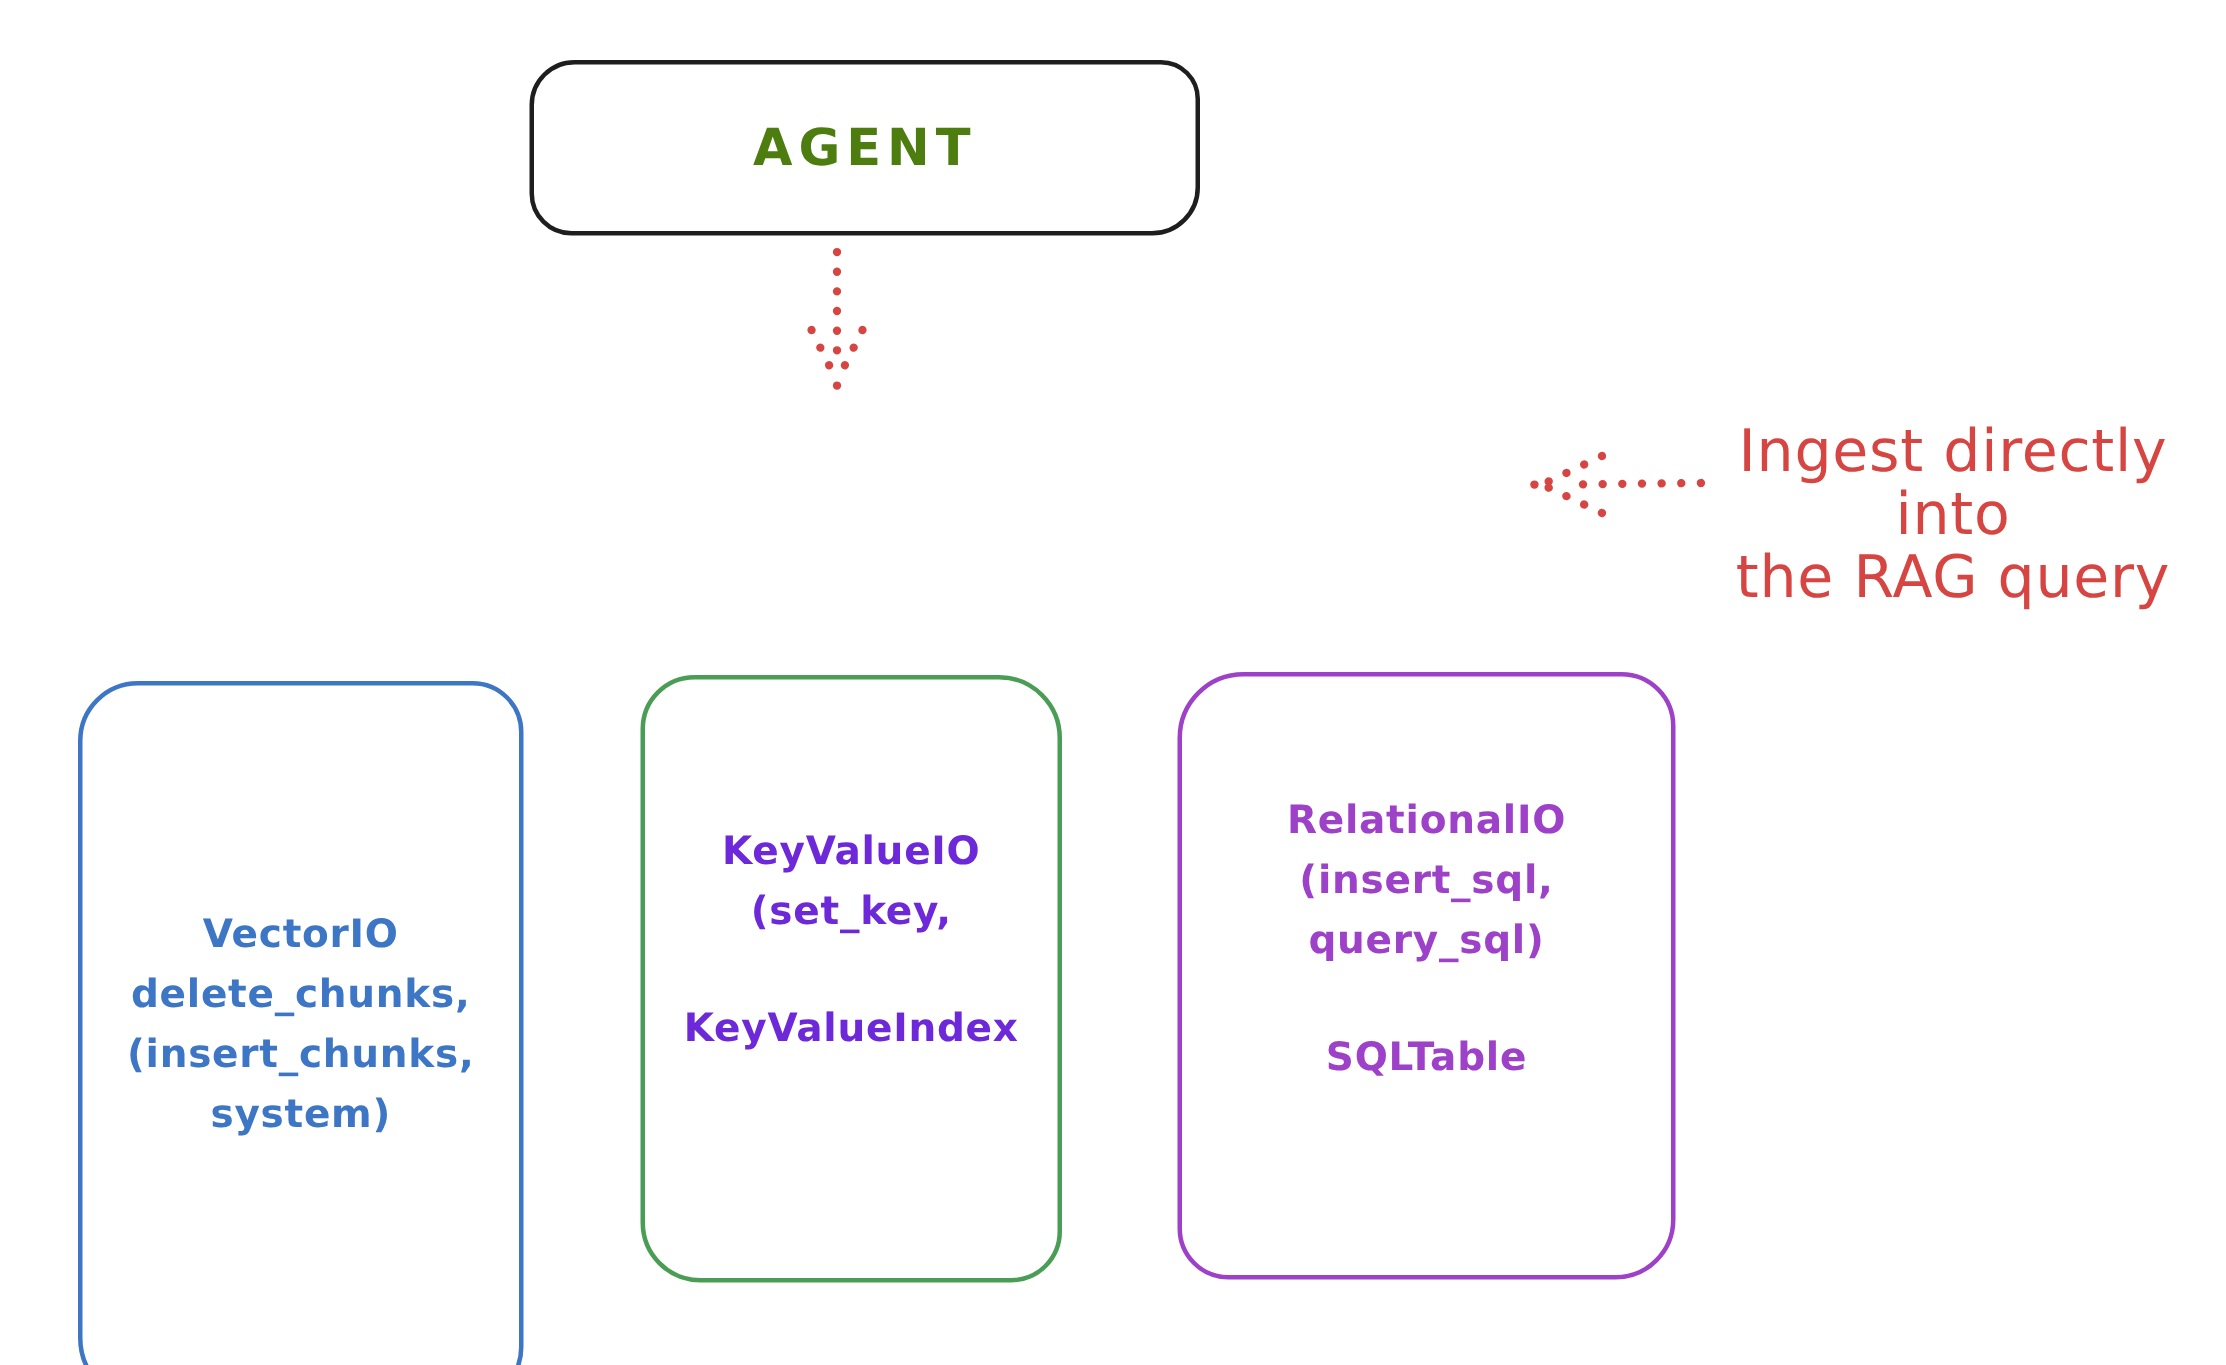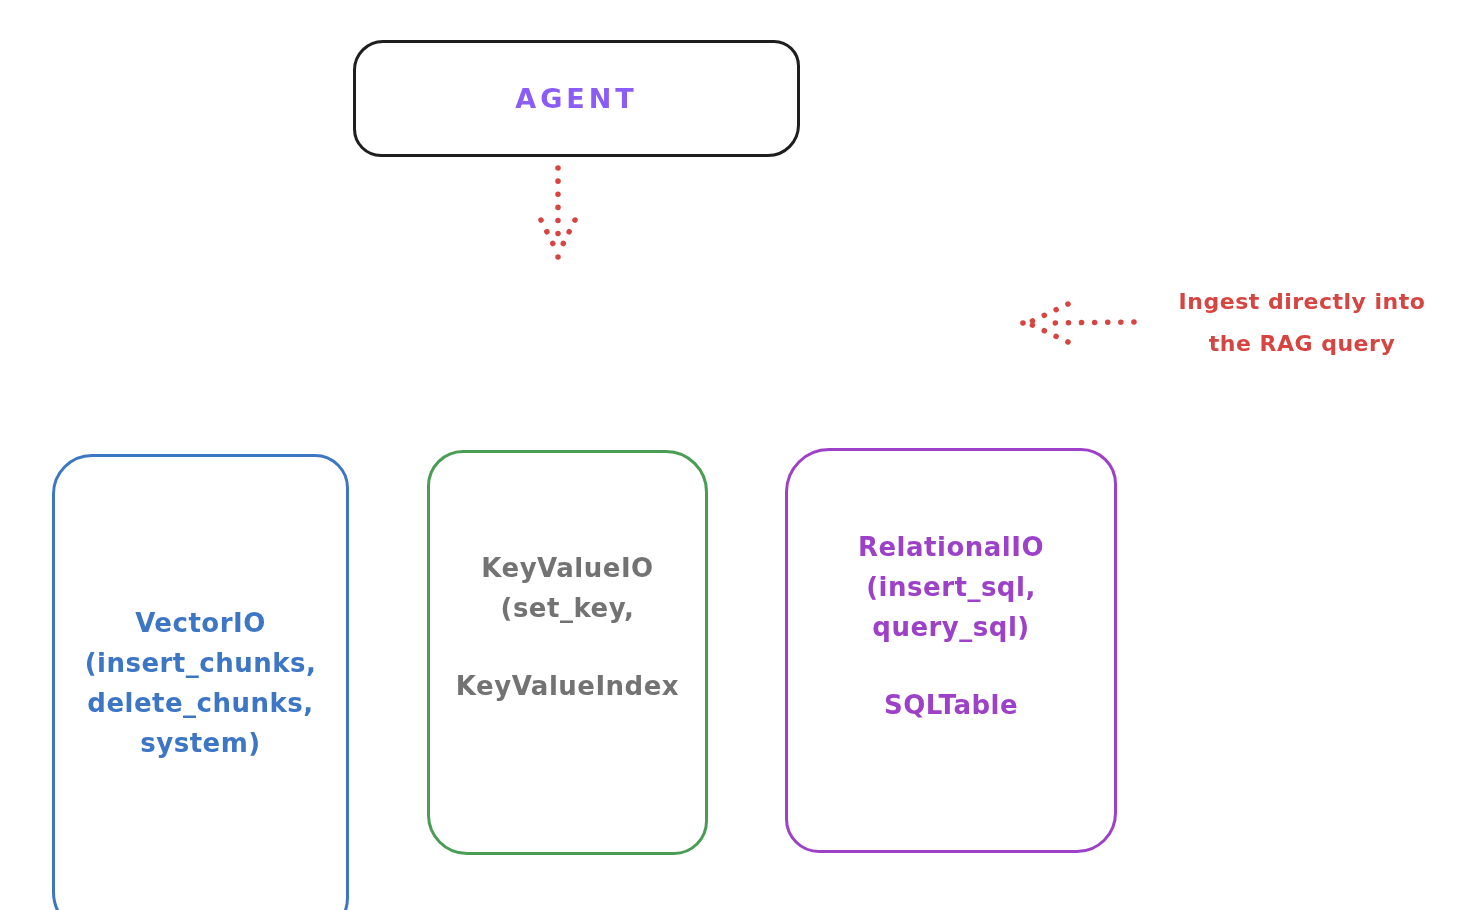--- a/index.html
+++ b/index.html
@@ -25,22 +25,22 @@
     left: 353px; top: 40px; width: 447px; height: 117px;
     border: 3.5px solid #1e1e1e;
     border-radius: 30px 26px 32px 28px;
   }
   .box-rag {
     left: 156px; top: 268px; width: 834px; height: 125px;
     border: 3.5px solid #1e1e1e;
     border-radius: 24px 28px 22px 26px;
   }
   .label-black {
-    color: #8b5cf6;
-    font-size: 27px;
+    color: #4d7c0f;
+    font-size: 34px;
     font-weight: bold;
     letter-spacing: 4px;
   }
   .label-rag { letter-spacing: 1.5px; }
 
   
   .box-vector {
     left: 52px; top: 454px; width: 297px; height: 482px;
     border: 3px solid #3c76c5;
     border-radius: 40px 34px 38px 44px;
@@ -61,34 +61,34 @@
     flex-direction: column;
     align-items: center;
     text-align: center;
     font-size: 26px;
     font-weight: bold;
     line-height: 40px;
     letter-spacing: 0.5px;
     width: 100%;
   }
   .box-vector .store-content { color: #3c76c5; margin-top: -24px; }
-  .box-keyvalue .store-content { color: #737373; margin-top: -52px; justify-content: flex-end; }
+  .box-keyvalue .store-content { color: #6d28d9; margin-top: -52px; justify-content: flex-end; }
   .box-relational .store-content { color: #9d41c9; margin-top: -50px; }
   .index-label { display: block; }
   .box-vector .index-label { margin-top: 33px; }
   .box-keyvalue .index-label { margin-top: 38px; }
   .box-relational .index-label { margin-top: 38px; }
 
   
   .annotation-text {
     position: absolute;
     left: 1140px; top: 281px; width: 324px;
     color: #d64541;
-    font-size: 22px;
-    font-weight: bold;
+    font-size: 39px;
+    font-weight: normal;
     line-height: 42px;
     text-align: center;
     letter-spacing: 0.5px;
   }
 
   .arrow-svg { position: absolute; overflow: visible; }
   .arrow-down { left: 528px; top: 160px; }
   .arrow-left { left: 1012px; top: 293px; }
 </style>
 </head>
@@ -120,22 +120,22 @@
   </svg>
 
   <div class="annotation-text">
     <div>Ingest directly into</div>
     <div>the RAG query</div>
   </div>
 
   <div class="node box-vector">
     <div class="store-content">
       <div>VectorIO</div>
+      <div>delete_chunks,</div>
       <div>(insert_chunks,</div>
-      <div>delete_chunks,</div>
       <div>system)</div>
     </div>
   </div>
 
   <div class="node box-keyvalue">
     <div class="store-content">
       <div>KeyValueIO</div>
       <div>(set_key,</div>
       <span class="index-label">KeyValueIndex</span>
     </div>

